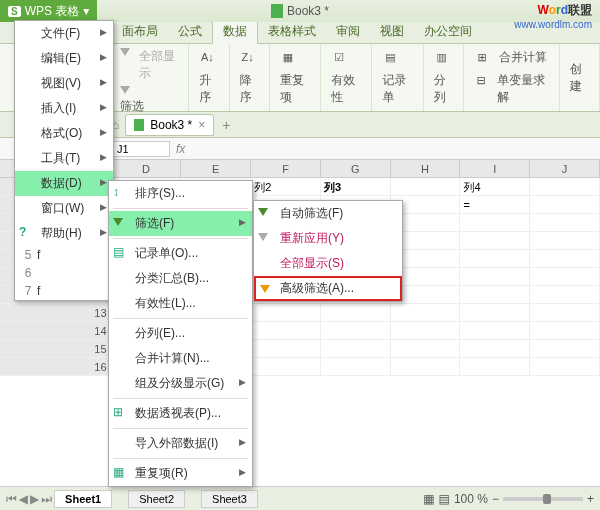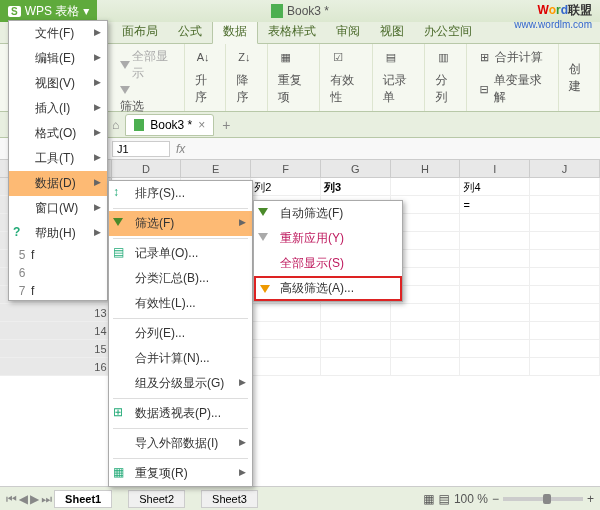--- a/index.html
+++ b/index.html
@@ -11,43 +11,43 @@
 .doc-ico{width:12px;height:14px;background:#4caf50;display:inline-block}
 .watermark{position:absolute;right:8px;top:2px;text-align:right;font-size:11px}
 .wm1{font-weight:bold}
 .wm1 .w{color:#d00}.wm1 .o{color:#f90}.wm1 .r{color:#393}.wm1 .d{color:#36c}.wm1 .lm{color:#333}
 .wm2{color:#36c;font-size:10px}
 .ribbon-tabs{height:22px;background:#e8efe0;display:flex;align-items:flex-end;padding-left:112px;border-bottom:1px solid #b8c8a8}
 .rtab{padding:3px 10px;color:#4a6a2a;cursor:pointer}
 .rtab.active{background:#f5f8f0;border:1px solid #b8c8a8;border-bottom:1px solid #f5f8f0;margin-bottom:-1px;border-radius:3px 3px 0 0}
 .ribbon{height:68px;background:#f5f8f0;border-bottom:1px solid #b8c8a8;display:flex;padding-left:112px;gap:2px}
 .rgroup{display:flex;flex-direction:column;justify-content:space-around;padding:2px 6px;border-right:1px solid #dde5d0}
-.rbtn{display:flex;align-items:center;gap:2px;padding:2px;color:#555;font-size:11px}
+.rbtn{display:flex;align-items:flex-start;gap:9px;padding:2px;color:#555;font-size:11px}
 .rbtn.dis{color:#aaa}
 .ico{width:16px;height:16px;display:inline-flex;align-items:center;justify-content:center;font-size:11px}
 .doctabs{height:26px;background:#e8efe0;display:flex;align-items:center;padding-left:112px;border-bottom:1px solid #b8c8a8}
 .dtab{background:#fff;border:1px solid #b8c8a8;padding:3px 8px;display:flex;align-items:center;gap:6px;border-radius:3px 3px 0 0}
 .dtab-close{color:#888;cursor:pointer}
 .dtab-add{margin-left:8px;color:#888;font-size:14px;cursor:pointer}
 .fx-bar{height:22px;background:#f8f8f8;border-bottom:1px solid #ccc;display:flex;align-items:center;padding-left:112px}
 .namebox{width:58px;border:1px solid #ccc;padding:1px 4px;background:#fff;font-size:11px}
 .fx{margin:0 6px;font-style:italic;color:#888}
 .grid{position:absolute;left:0;top:160px;right:0;bottom:24px;background:#fff}
 .colhead{height:18px;background:#e8e8e8;border-bottom:1px solid #ccc;display:flex}
 .ch{border-right:1px solid #ccc;text-align:center;color:#555;font-size:11px;line-height:18px}
 .rows{}
 .row{height:18px;display:flex;border-bottom:1px solid #eee}
 .rh{width:24px;background:#e8e8e8;border-right:1px solid #ccc;text-align:center;color:#555;font-size:11px;line-height:18px}
 .cell{border-right:1px solid #eee;padding:0 3px;font-size:11px;line-height:18px}
 .menu{position:absolute;background:#fff;border:1px solid #aaa;box-shadow:2px 2px 5px rgba(0,0,0,.3);z-index:10}
-.menu1{left:8px;top:20px;width:100px}
+.menu1{left:14px;top:20px;width:100px}
 .menu2{left:108px;top:180px;width:145px}
 .menu3{left:253px;top:200px;width:150px}
 .mi{padding:4px 18px 4px 26px;position:relative;cursor:pointer;font-size:12px;color:#333}
-.mi:hover,.mi.hl{background:#fdba74}
+.mi:hover,.mi.hl{background:#86efac}
 .mi.dis{color:#be185d}
 .mi .arr{position:absolute;right:6px;top:6px;font-size:9px;color:#666}
 .mi .mico{position:absolute;left:4px;top:4px;width:16px;height:16px}
 .msep{height:1px;background:#ddd;margin:2px 4px}
 .redbox{border:2px solid #d22;padding:2px 16px 2px 24px !important}
 .sheettabs{position:absolute;bottom:0;left:0;right:0;height:24px;background:#e8efe0;border-top:1px solid #ccc;display:flex;align-items:center;padding:0 6px;gap:2px}
 .stab{padding:2px 10px;border:1px solid #ccc;background:#f0f0f0;font-size:11px}
 .stab.active{background:#fff;font-weight:bold}
 .zoom{margin-left:auto;display:flex;align-items:center;gap:4px;font-size:11px;color:#555}
 .slider{width:80px;height:4px;background:#ccc;position:relative}

